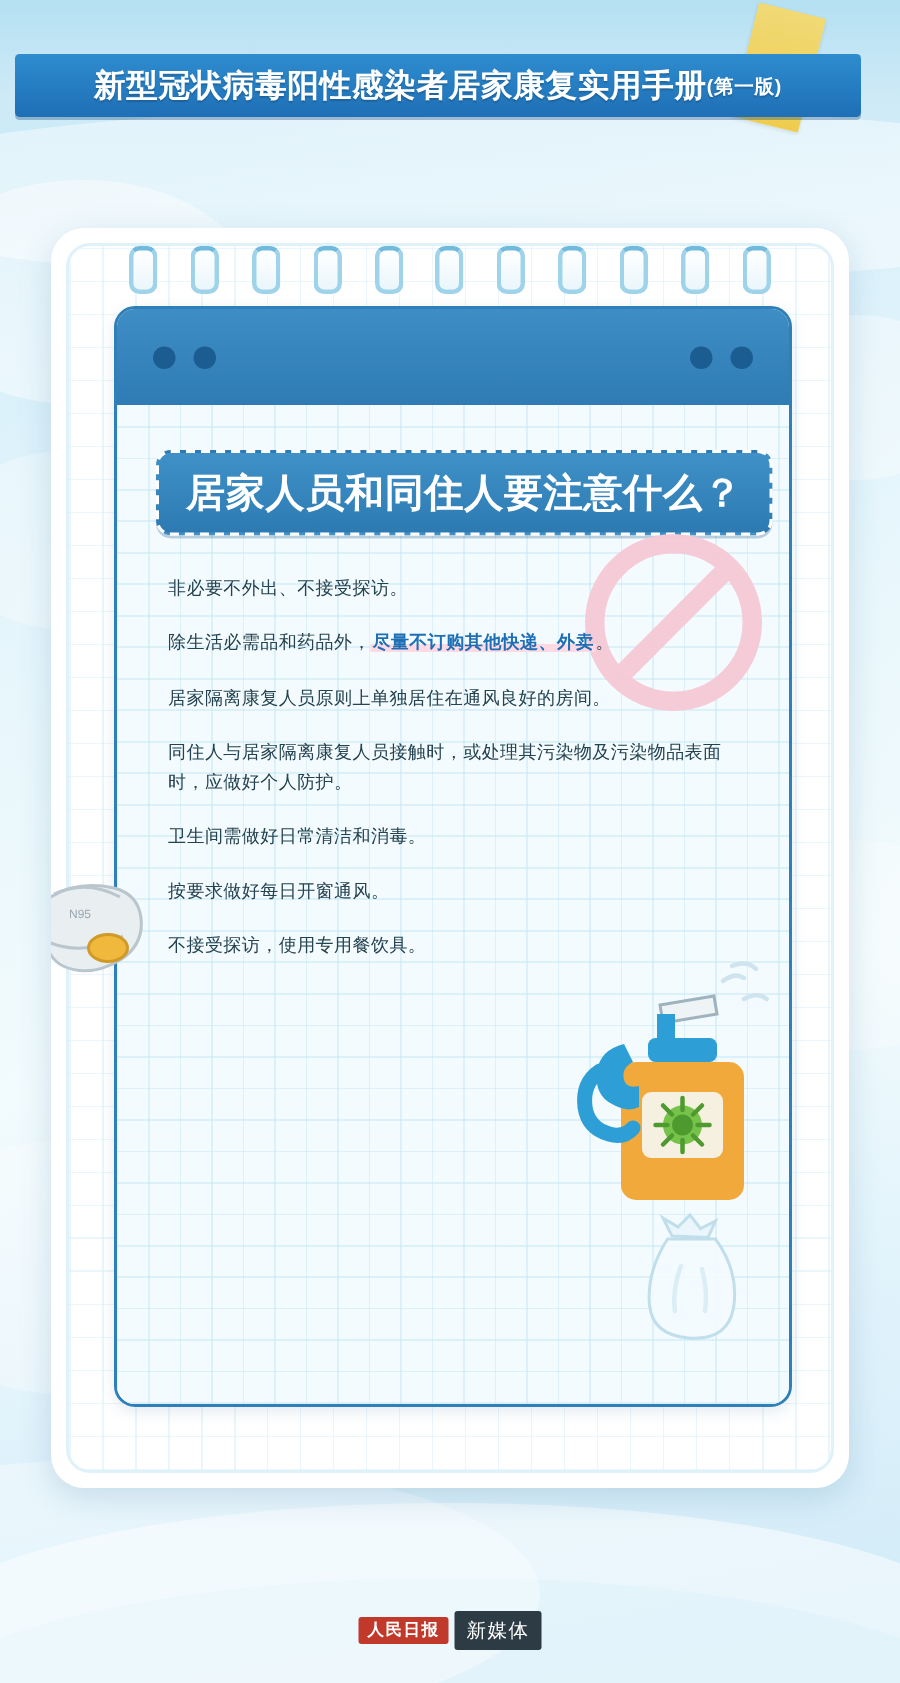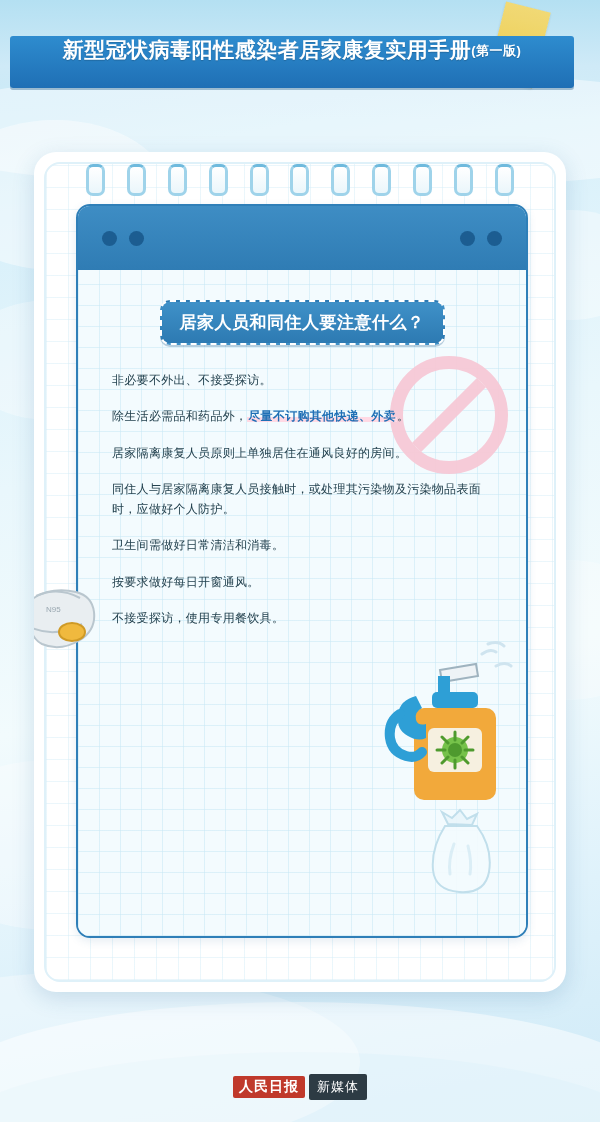--- a/index.html
+++ b/index.html
@@ -52,26 +52,26 @@
 
   
   .ribbon-wrap {
     position: absolute;
     top: 30px; left: 0; right: 0;
     height: 62px;
   }
   .ribbon {
     position: absolute;
     left: 10px; right: 26px; top: 6px;
-    height: 52px;
+    height: 42px;
     background: linear-gradient(180deg,#2e8ccf 0%, #1f6fb5 100%);
     border-radius: 3px;
     box-shadow: 0 2px 0 rgba(20,80,130,.35);
     display: flex;
-    align-items: flex-start;
+    align-items: center;
     justify-content: center;
     overflow: hidden;
   }
   .ribbon-title {
     color: #ffffff;
     font-size: 21px;
     font-weight: bold;
     letter-spacing: .5px;
     white-space: nowrap;
     text-shadow: 0 1px 1px rgba(0,0,0,.18);
@@ -170,21 +170,21 @@
     margin: 4px auto 26px;
     width: fit-content;
     padding: 9px 18px;
     border: 2px dashed #ffffff;
     border-radius: 10px;
     background: linear-gradient(180deg,#3f91c8 0%, #2d7ab2 100%);
     box-shadow: 0 2px 0 rgba(30,90,140,.28);
   }
   .headline span {
     color: #ffffff;
-    font-size: 17px;
+    font-size: 26px;
     font-weight: bold;
     letter-spacing: .5px;
     white-space: nowrap;
     margin-top: 34px;
   }
 
   
   .paras { padding: 0 8px; position: relative; z-index: 3;}
   .para {
     font-size: 12px;
@@ -245,21 +245,21 @@
     position: absolute;
     bottom: 22px; left: 0; right: 0;
     display: flex;
     align-items: center;
     justify-content: center;
     gap: 0;
   }
   .logo-mark {
     background: #c0392b;
     color: #fff;
-    font-size: 14px;
+    font-size: 11px;
     font-weight: bold;
     padding: 3px 6px;
     border-radius: 2px;
     letter-spacing: 1px;
     line-height: 1.1;
   }
   .logo-text {
     background: #2d3b44;
     color: #ffffff;
     font-size: 13px;

